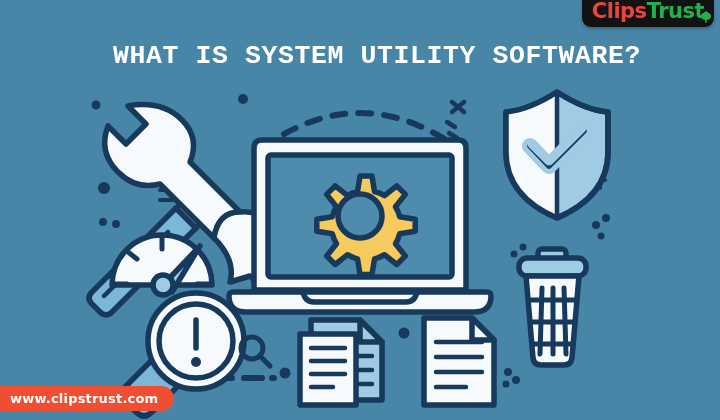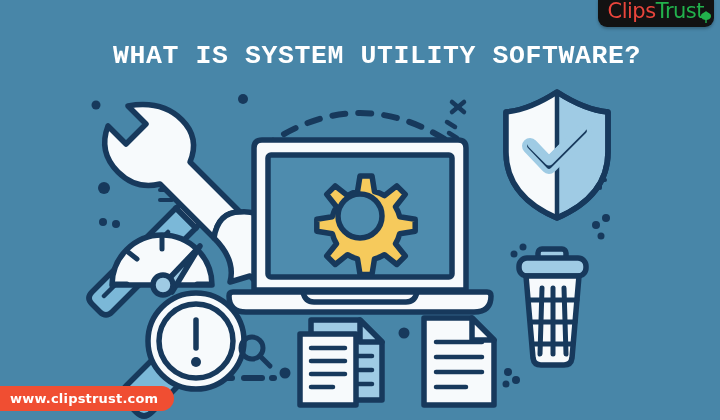--- a/index.html
+++ b/index.html
@@ -30,21 +30,21 @@
     top: -8px;
     right: 6px;
     background: #121212;
     border-radius: 9px;
     padding: 9px 10px 5px 10px;
     line-height: 1;
     box-shadow: 0 2px 3px rgba(0,0,0,0.25);
   }
   .logo-text {
     font-family: "DejaVu Sans", sans-serif;
-    font-weight: normal;
+    font-weight: bold;
     font-size: 21px;
     letter-spacing: -0.5px;
     white-space: nowrap;
   }
   .logo-clips { color: #e8453c; }
   .logo-trust { color: #22b14c; }
   .logo-leaf {
     display: inline-block;
     width: 0;
     height: 0;

